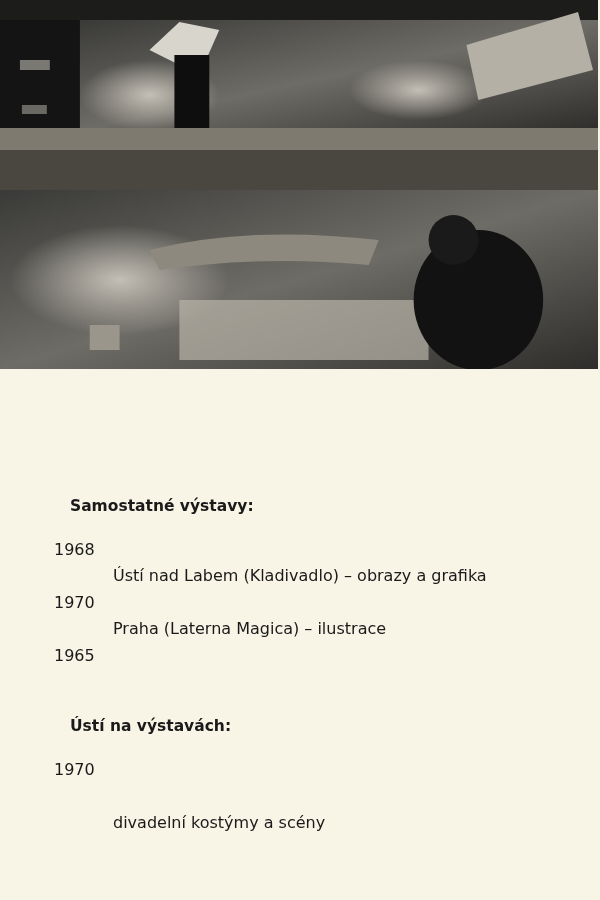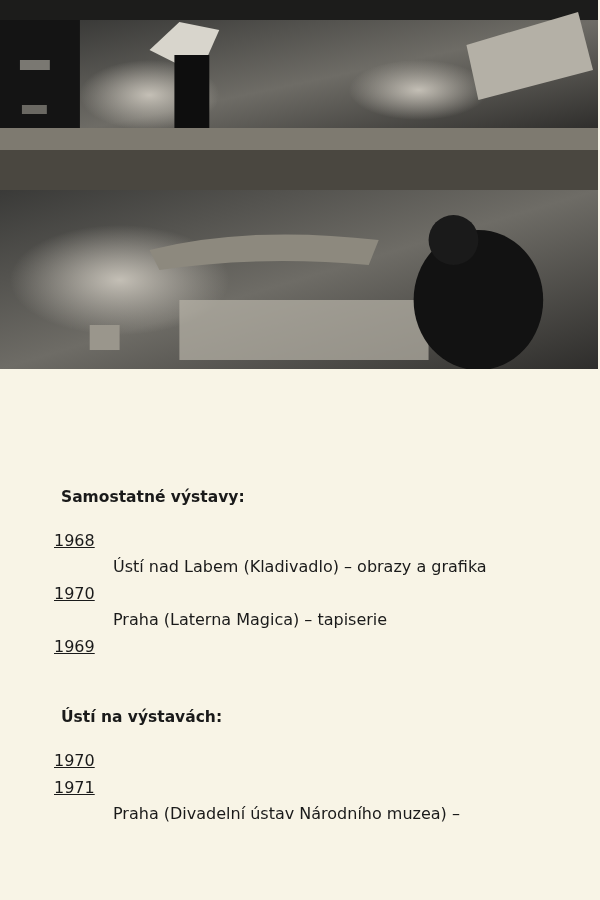--- a/index.html
+++ b/index.html
@@ -10,25 +10,25 @@
       color: #1a1a1a;
       position: relative;
     }
     .photo {
       position: absolute; left: 0; top: 0; width: 598px; height: 369px;
       background: #2a2a2a; overflow: hidden;
     }
     .photo svg { display: block; width: 100%; height: 100%; }
     .content { position: absolute; left: 54px; top: 478px; width: 520px; }
     .heading {
-      font-weight: bold; font-size: 15.5px; margin: 7px; height: 24px; line-height: 24px;
+      font-weight: bold; font-size: 15.5px; margin: 16px; height: 24px; line-height: 24px;
     }
     .list { margin: 0; padding: 0; list-style: none; }
     .row { display: flex; font-size: 16px; line-height: 27px; }
-    .year { width: 59px; flex: none; text-decoration: underline; }
+    .year { width: 59px; flex: none; }
     .text { flex: 1; margin-top: 26px; }
     .sec1 .list { margin-top: 18px; }
     .sec2 { margin-top: 45px; }
     .sec2 .list { margin-top: 18px; }
   </style>
 </head>
 <body>
 
 <div class="photo">
   <svg viewBox="0 0 600 369" preserveAspectRatio="none">
@@ -68,33 +68,33 @@
 <div class="content">
   <section class="sec1">
     <h2 class="heading">Samostatné výstavy:</h2>
     <ul class="list">
       <li class="row">
         <span class="year">1968</span>
         <span class="text">Ústí nad Labem (Kladivadlo) – obrazy a grafika</span>
       </li>
       <li class="row">
         <span class="year">1970</span>
-        <span class="text">Praha (Laterna Magica) – tapiserie</span>
+        <span class="text">Praha (Laterna Magica) – ilustrace</span>
       </li>
       <li class="row">
-        <span class="year">1969</span>
+        <span class="year">1965</span>
       </li>
     </ul>
   </section>
 
   <section class="sec2">
     <h2 class="heading">Ústí na výstavách:</h2>
     <ul class="list">
       <li class="row">
         <span class="year">1970</span>
       </li>
       <li class="row">
-        <span class="year">1971</span>
-        <span class="text">Praha (Divadelní ústav Národního muzea) –</span>
+        <span class="year"></span>
+        <span class="text">divadelní kostýmy a scény</span>
       </li>
     </ul>
   </section>
 </div>
 
 </body></html>

